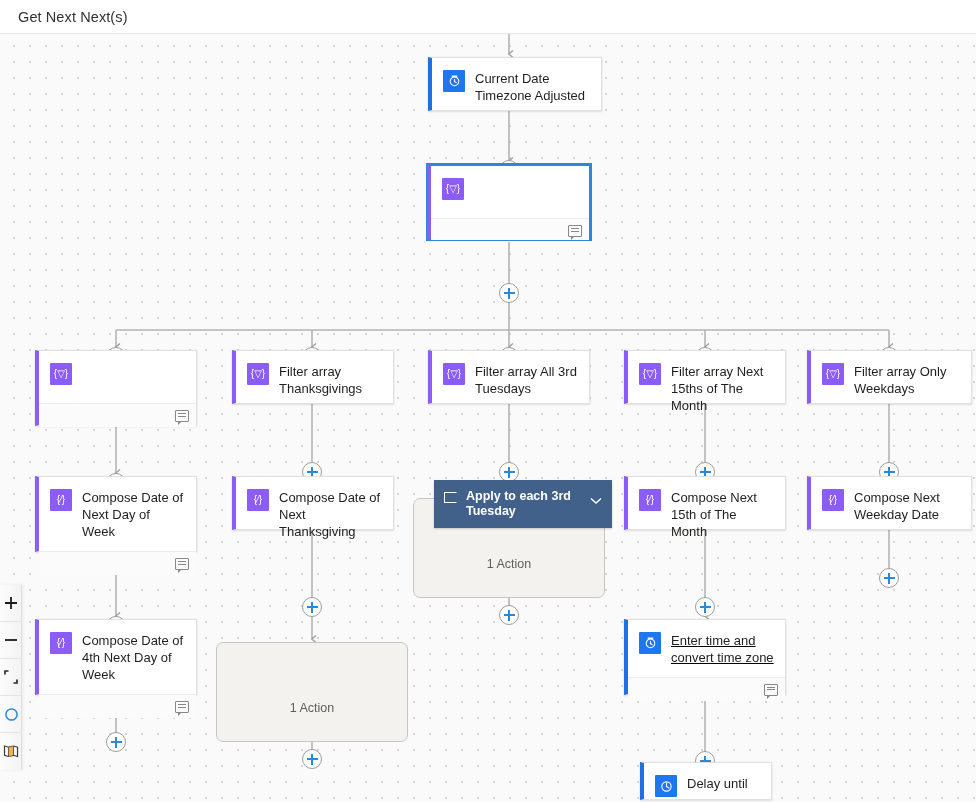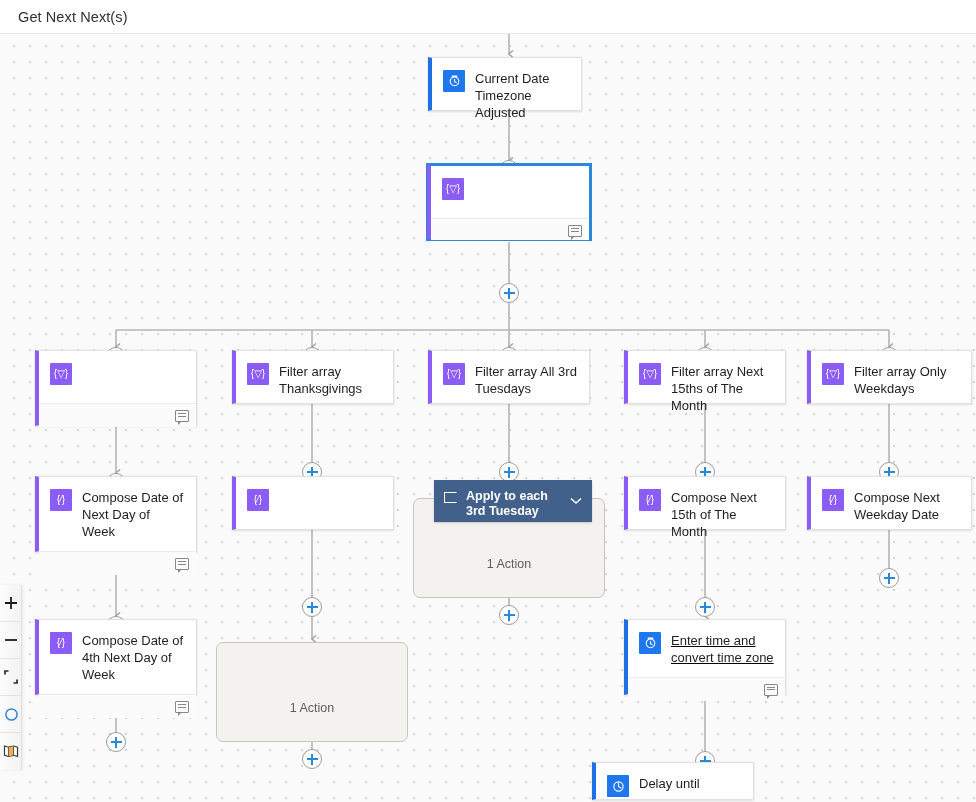--- a/index.html
+++ b/index.html
@@ -148,24 +148,24 @@
     position: absolute;
     background: #f4f2ee;
     border: 1px solid #c8c6c4;
     border-radius: 7px;
     z-index: 14;
     cursor: pointer;
   }
   .scope .scope-head {
     position: absolute;
     left: 20px; top: -19px;
-    width: 158px;
+    width: 178px;
     background: #41618a;
     color: #ffffff;
-    padding: 9px 10px 3px 10px;
+    padding: 9px 10px 9px 10px;
     display: flex; align-items: flex-start; gap: 9px;
     box-shadow: 0 1px 2px rgba(0,0,0,.18);
     z-index: 20;
   }
   .scope .scope-head .loop-icon {
     width: 13px; height: 11px;
     flex: 0 0 13px; margin-top: 3px;
     position: relative;
   }
   .scope .scope-head .loop-icon::before {
@@ -235,21 +235,21 @@
       <path d="M705,661 L705,724"></path>
       <path d="M705,724 L705,725"></path>
       <path d="M705,727 L705,745" marker-end="url(#ah)"></path>
 
       <path d="M889,370 L889,439" marker-end="url(#ah)"></path>
       <path d="M889,496 L889,541"></path>
     </g>
   </svg>
 
   <div id="graph-layer">
-      <div class="node accent-blue" style="left: 428px; top: 23px; width: 154px; height: 54px;">
+      <div class="node accent-blue" style="left: 428px; top: 23px; width: 174px; height: 54px;">
         <div class="body">
           <div class="icon blue">
             <svg width="13" height="13" viewBox="0 0 14 14">
               <path d="M4.4,1.2 L9.6,1.2 M7,2.2 a4.7,4.7 0 1,0 0.01,0 M7,4.6 L7,7.1 L8.9,8.2" fill="none" stroke="#fff" stroke-width="1.2" stroke-linecap="round"></path>
             </svg>
           </div>
           <div class="label">Current Date Timezone Adjusted</div>
         </div>
       </div>
       <div class="node selected" style="left: 427px; top: 130px; width: 164px; height: 76px;">
@@ -319,20 +319,21 @@
           <span class="comment-icon">
             <span class="bars"></span>
           </span>
         </div>
       </div>
       <div class="node" style="left: 232px; top: 442px; width: 162px; height: 54px;">
         <div class="body">
           <div class="icon purple">
             <span class="glyph">{⁄}</span>
           </div>
+          <div class="label">Compose Date of Next Thanksgiving</div>
         </div>
       </div>
       <div class="node" style="left: 624px; top: 442px; width: 162px; height: 54px;">
         <div class="body">
           <div class="icon purple">
             <span class="glyph">{⁄}</span>
           </div>
           <div class="label">Compose Next 15th of The Month</div>
         </div>
       </div>
@@ -365,21 +366,21 @@
             </svg>
           </div>
           <div class="label">Enter time and convert time zone</div>
         </div>
         <div class="footer">
           <span class="comment-icon">
             <span class="bars"></span>
           </span>
         </div>
       </div>
-      <div class="node accent-blue" style="left: 592px; top: 728px; width: 162px; height: 38px;">
+      <div class="node accent-blue" style="left: 640px; top: 728px; width: 132px; height: 38px;">
         <div class="body">
           <div class="icon blue">
             <svg width="13" height="13" viewBox="0 0 14 14">
               <circle cx="7" cy="7" r="5" fill="none" stroke="#fff" stroke-width="1.2"></circle>
               <path d="M7,3.3 L7,7 L9.6,8.6" stroke="#fff" stroke-width="1.2" fill="none" stroke-linecap="round"></path>
             </svg>
           </div>
           <div class="label">Delay until</div>
         </div>
       </div>

